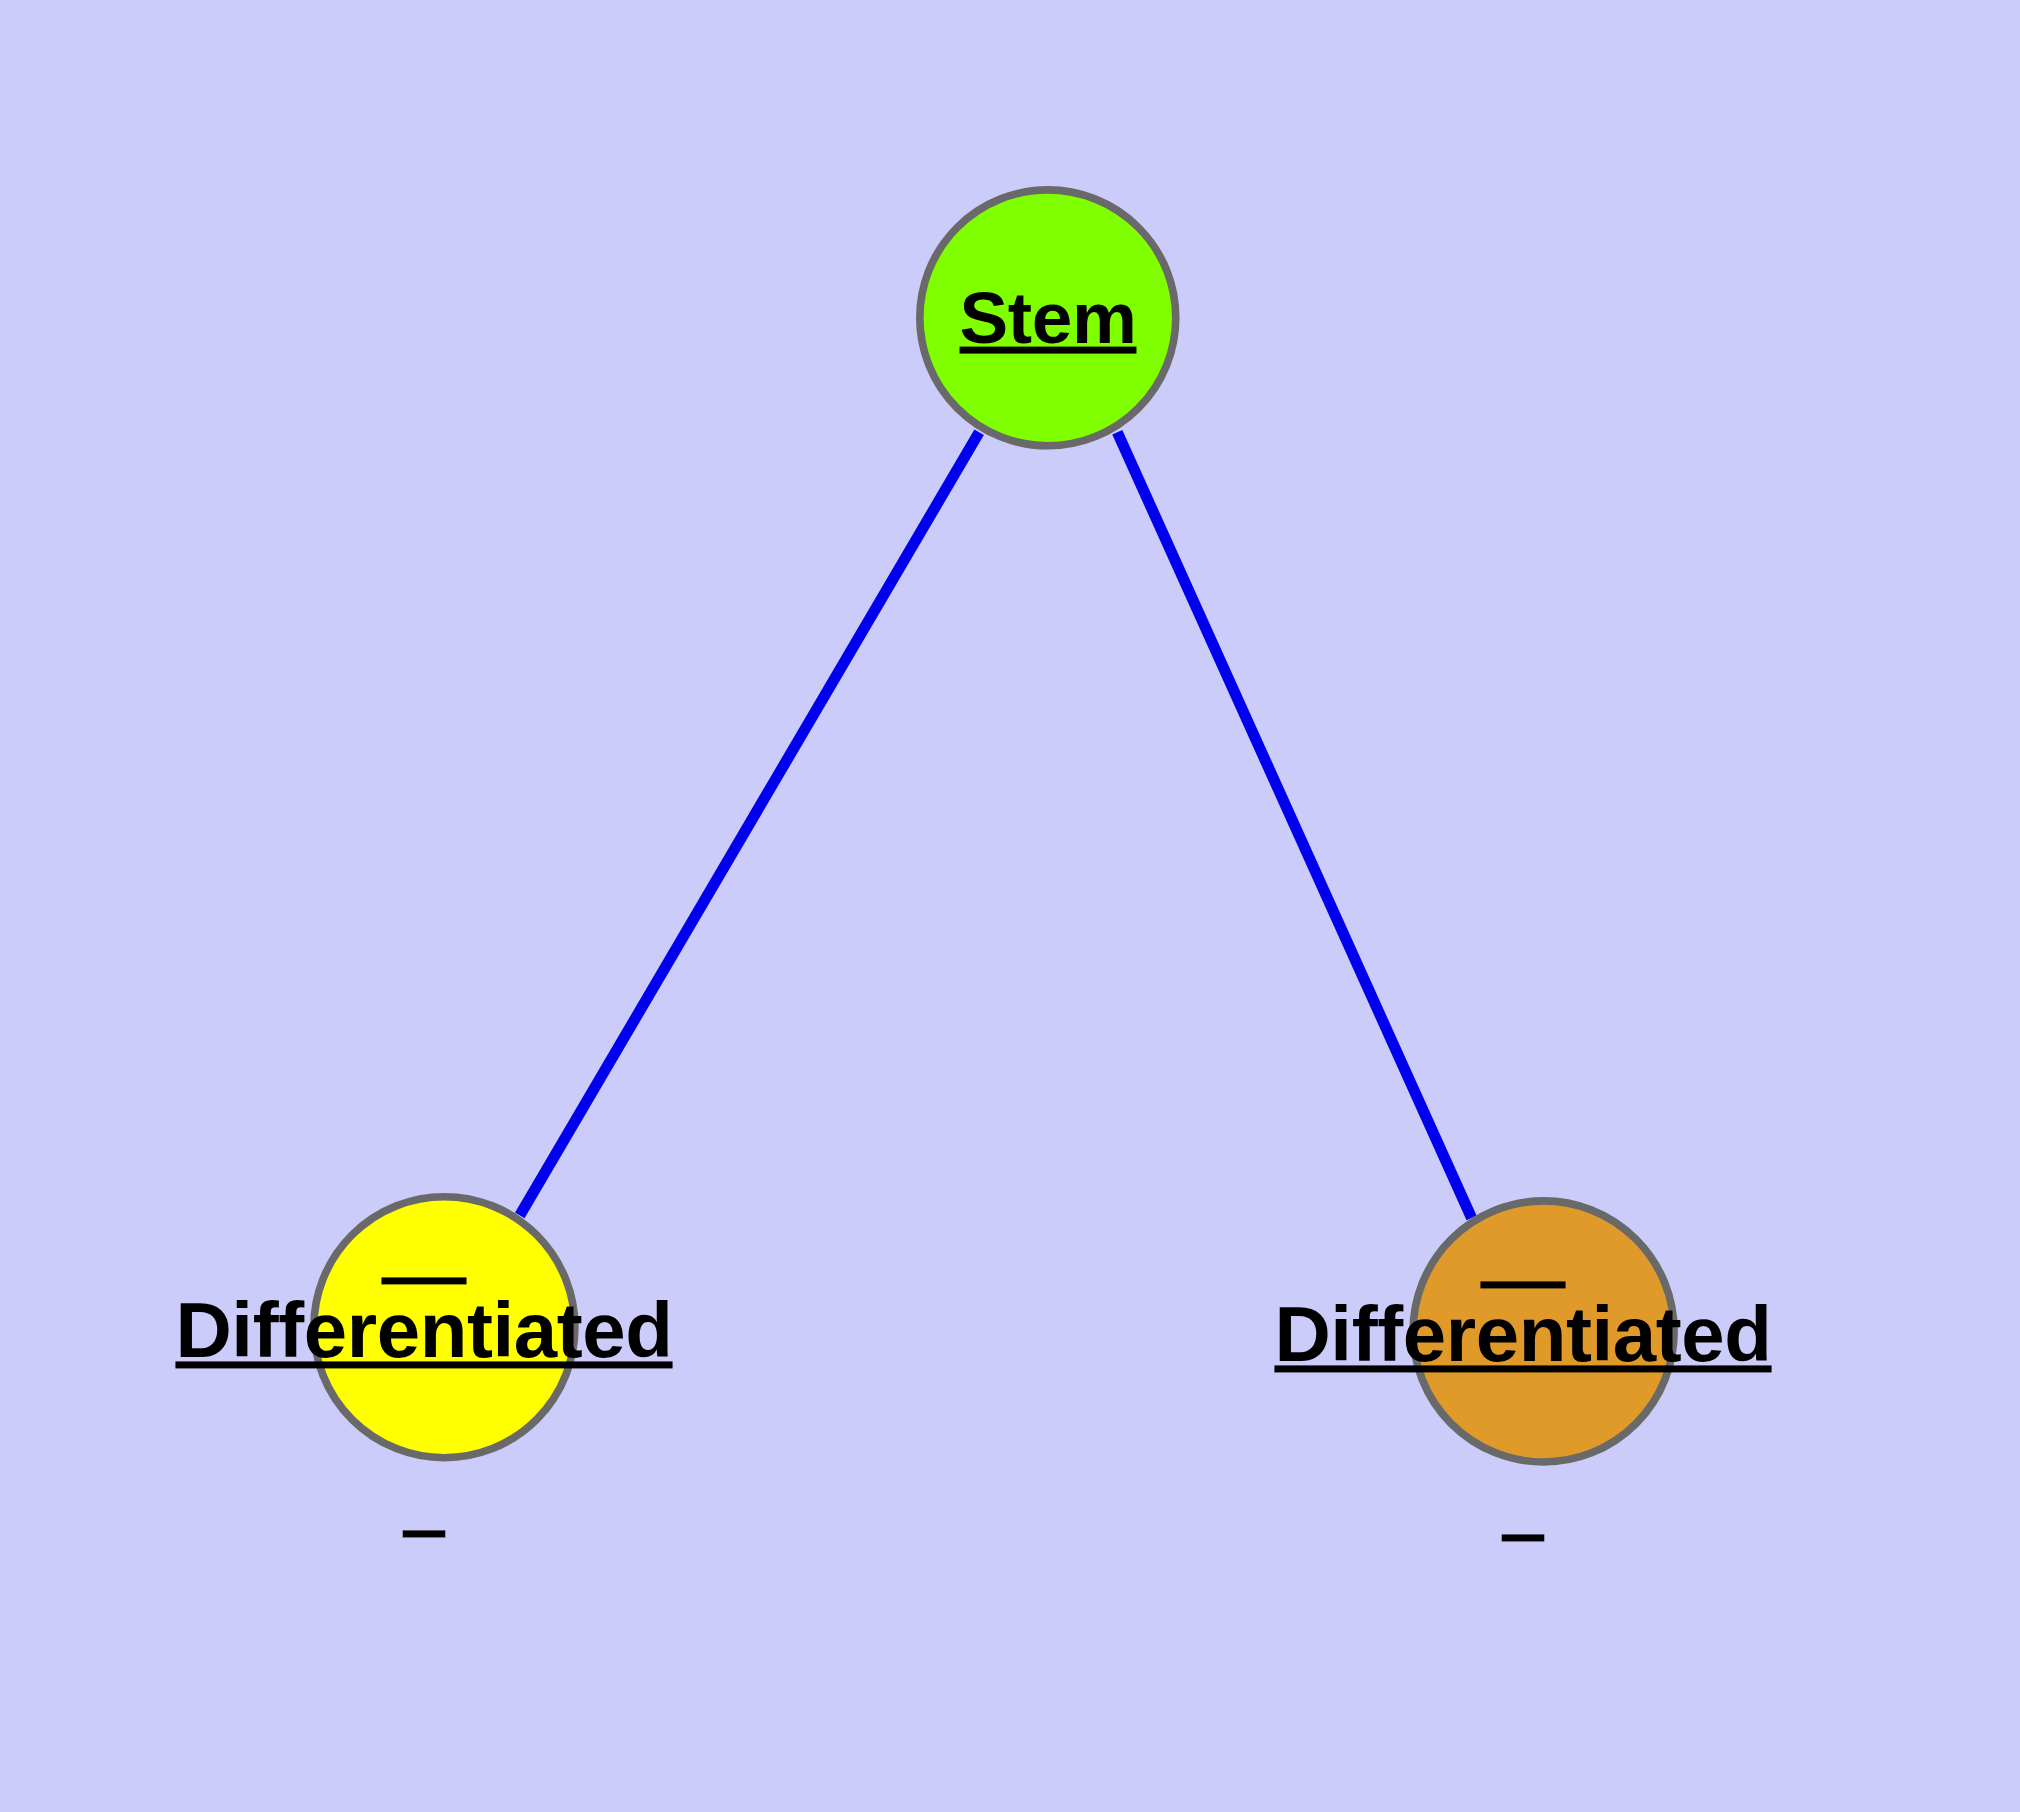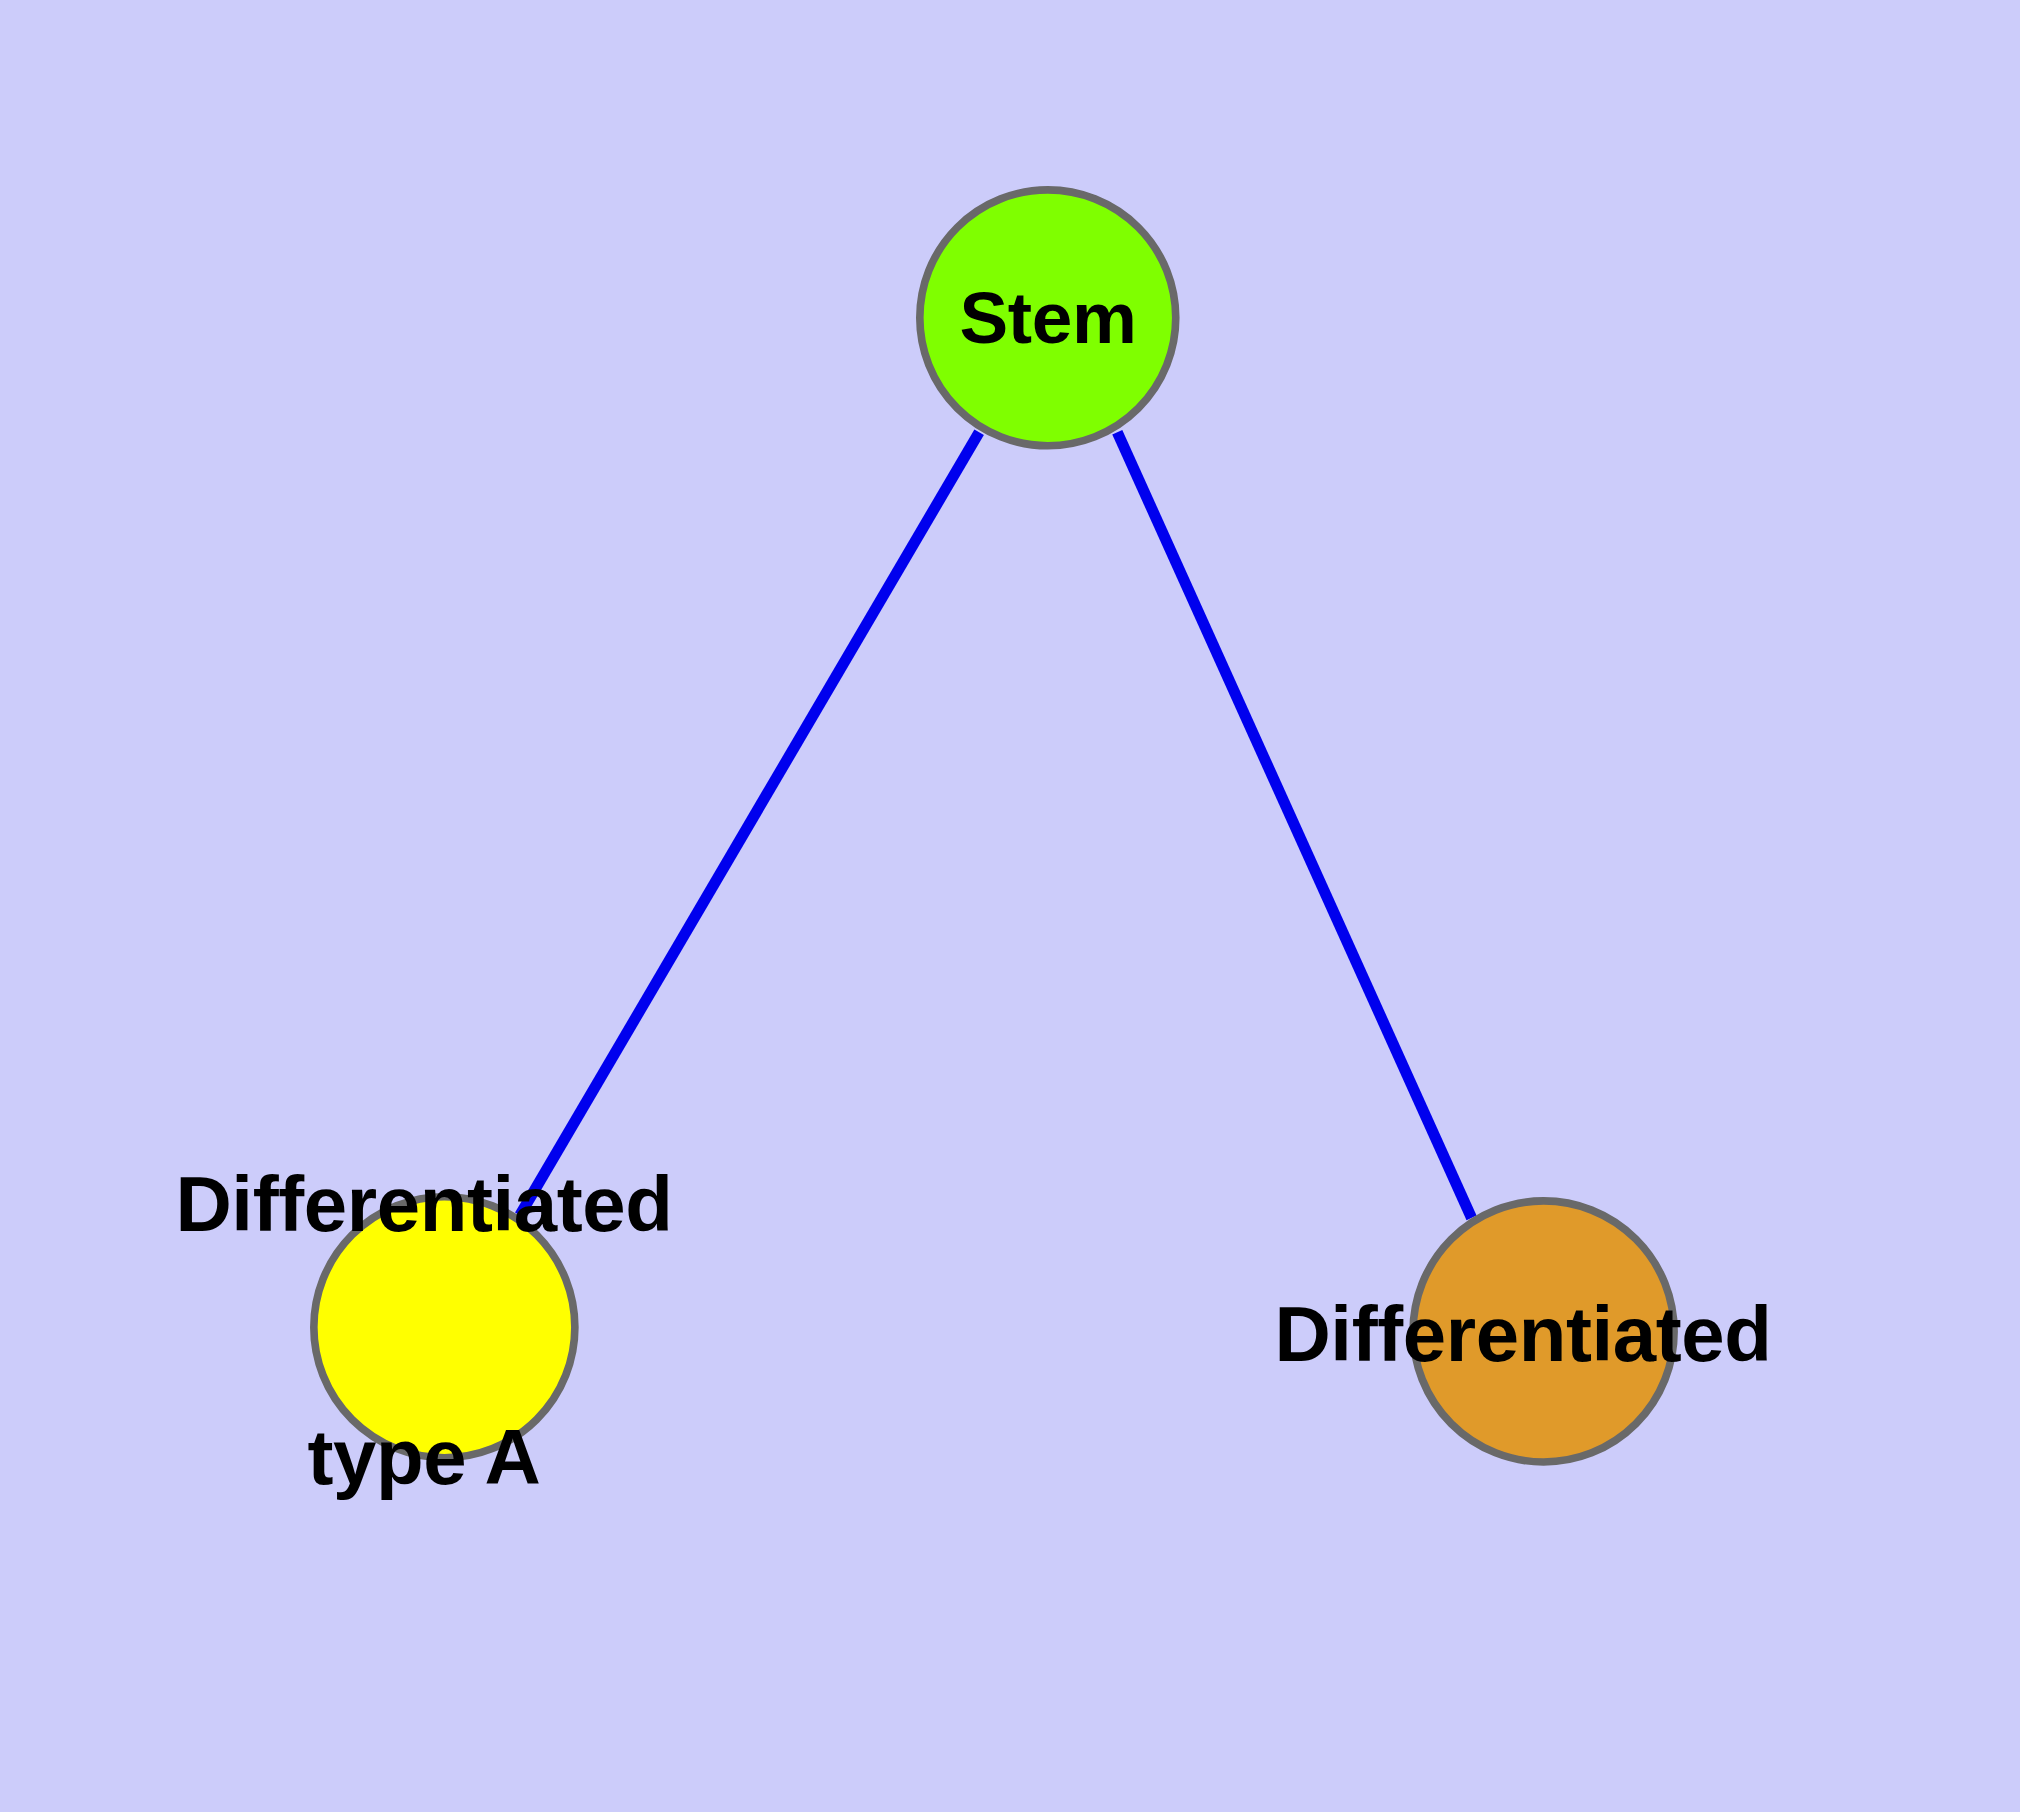--- a/index.html
+++ b/index.html
@@ -28,20 +28,21 @@
   }
   .node-label {
     position: absolute;
     color: #000000;
     font-weight: bold;
     text-align: center;
     line-height: 1.08;
     white-space: pre;
     pointer-events: none;
     letter-spacing: -0.4px;
+    text-decoration: underline;
   }
   #label-stem {
     font-size: 73px;
     left: 1048px;
     top: 318px;
     transform: translate(-50%, -50%);
   }
   #label-typeA {
     font-size: 78px;
     left: 424px;
@@ -73,21 +74,20 @@
       <circle cx="1236" cy="375" r="151" fill="#7fff00" stroke="#696969" stroke-width="9"></circle>
       <circle cx="524" cy="1566" r="154" fill="#ffff00" stroke="#696969" stroke-width="9"></circle>
       <circle cx="1821" cy="1571" r="154" fill="#e09a2a" stroke="#696969" stroke-width="9"></circle>
     </g>
   </svg>
 
   <div class="node-label" id="label-stem">Stem</div>
 
   <div class="node-label" id="label-typeA">
     <div>Differentiated</div>
-    <div>type A</div>
   </div>
 
   <div class="node-label" id="label-typeB">
     <div>Differentiated</div>
   </div>
 
 </div>
 
 
 </body></html>

